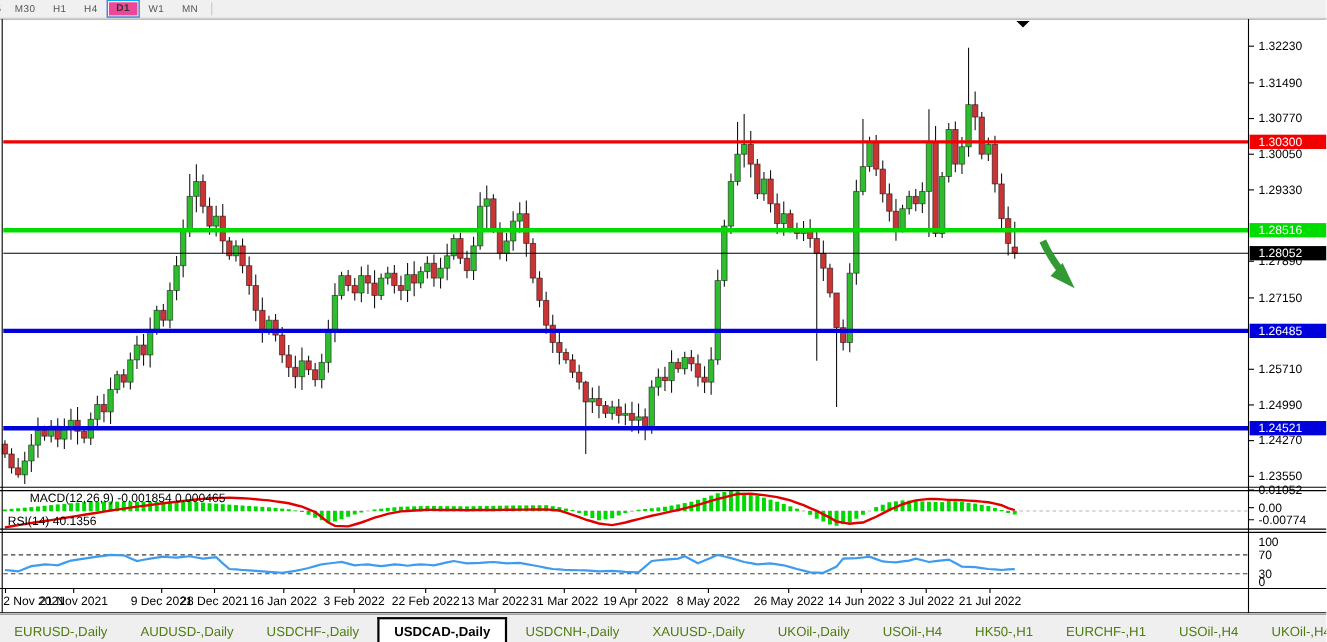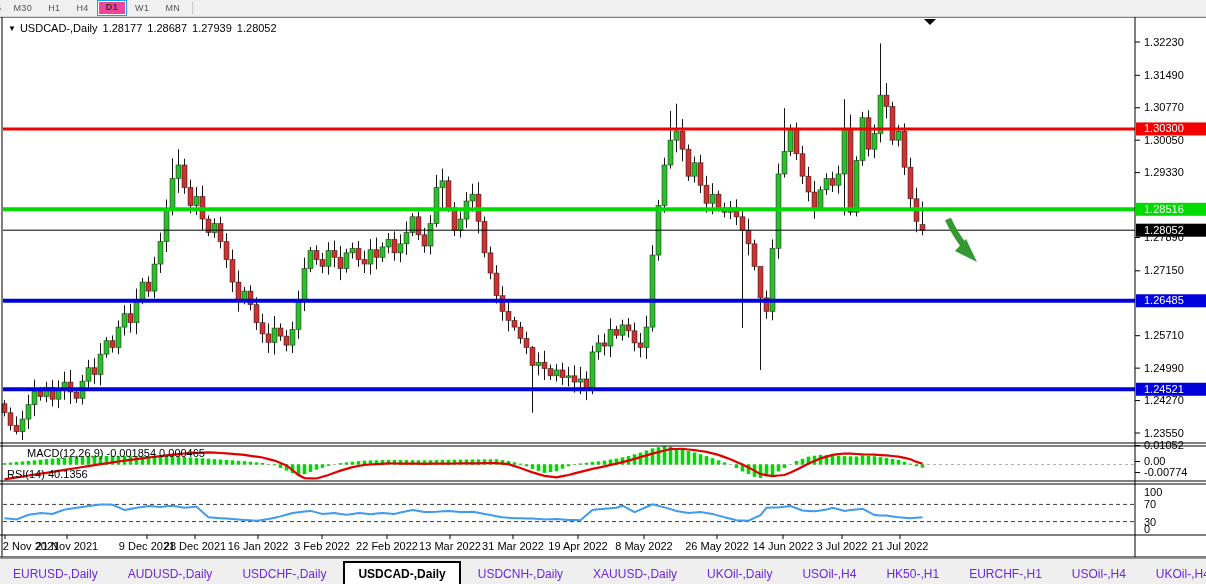--- a/index.html
+++ b/index.html
@@ -19,21 +19,21 @@
   
   .overlay-label{position:absolute;z-index:3;font-size:11px;color:#000;white-space:nowrap;}
   #chart-title{left:8px;top:22px;}
   #chart-title .num{margin-left:5px;}
   #macd-label{left:7px;top:447px;padding-left:20px;}
   #rsi-label{left:7px;top:468px;}
   .caret{font-size:8px;margin-right:4px;position:relative;top:-1px;}
   
   #tab-bar{position:absolute;left:0;top:558px;width:1206px;height:26px;background:#efefef;
            border-top:1px solid #9a9a9a;display:flex;align-items:flex-end;z-index:5;}
-  .sym-tab{height:21px;line-height:21px;padding:0 13px;font-size:12px;color:#6d28d9;
+  .sym-tab{height:21px;line-height:21px;padding:0 13px;font-size:12px;color:#4d7c0f;
            cursor:default;white-space:nowrap;}
   .sym-tab.active{background:#fff;border:2px solid #000;border-bottom:none;height:22px;
                   line-height:22px;font-weight:bold;color:#000;}
   .tab-sep{width:1px;height:14px;background:#aaa;margin:0 2px 4px 2px;}
 </style>
 </head>
 <body>
 
 <div id="app">
 
@@ -601,23 +601,20 @@
       <line x1="717" y1="535" x2="717" y2="539" stroke="#000" stroke-width="1"></line>
       <text x="717" y="550" font-size="11" fill="#000" text-anchor="middle" font-family="&quot;Liberation Sans&quot;,sans-serif">26 May 2022</text>
       <line x1="783" y1="535" x2="783" y2="539" stroke="#000" stroke-width="1"></line>
       <text x="783" y="550" font-size="11" fill="#000" text-anchor="middle" font-family="&quot;Liberation Sans&quot;,sans-serif">14 Jun 2022</text>
       <line x1="842" y1="535" x2="842" y2="539" stroke="#000" stroke-width="1"></line>
       <text x="842" y="550" font-size="11" fill="#000" text-anchor="middle" font-family="&quot;Liberation Sans&quot;,sans-serif">3 Jul 2022</text>
       <line x1="900" y1="535" x2="900" y2="539" stroke="#000" stroke-width="1"></line>
       <text x="900" y="550" font-size="11" fill="#000" text-anchor="middle" font-family="&quot;Liberation Sans&quot;,sans-serif">21 Jul 2022</text>
     </svg>
 
-  <div class="overlay-label" id="chart-title">
-    <span class="caret">▼</span><span>USDCAD-,Daily</span><span class="num">1.28177</span><span class="num">1.28687</span><span class="num">1.27939</span><span class="num">1.28052</span>
-  </div>
 
   <div class="overlay-label" id="macd-label">
     <span>MACD(12,26,9)</span>
     <span>-0.001854 0.000465</span>
   </div>
 
   <div class="overlay-label" id="rsi-label">
     <span>RSI(14)</span>
     <span>40.1356</span>
   </div>

